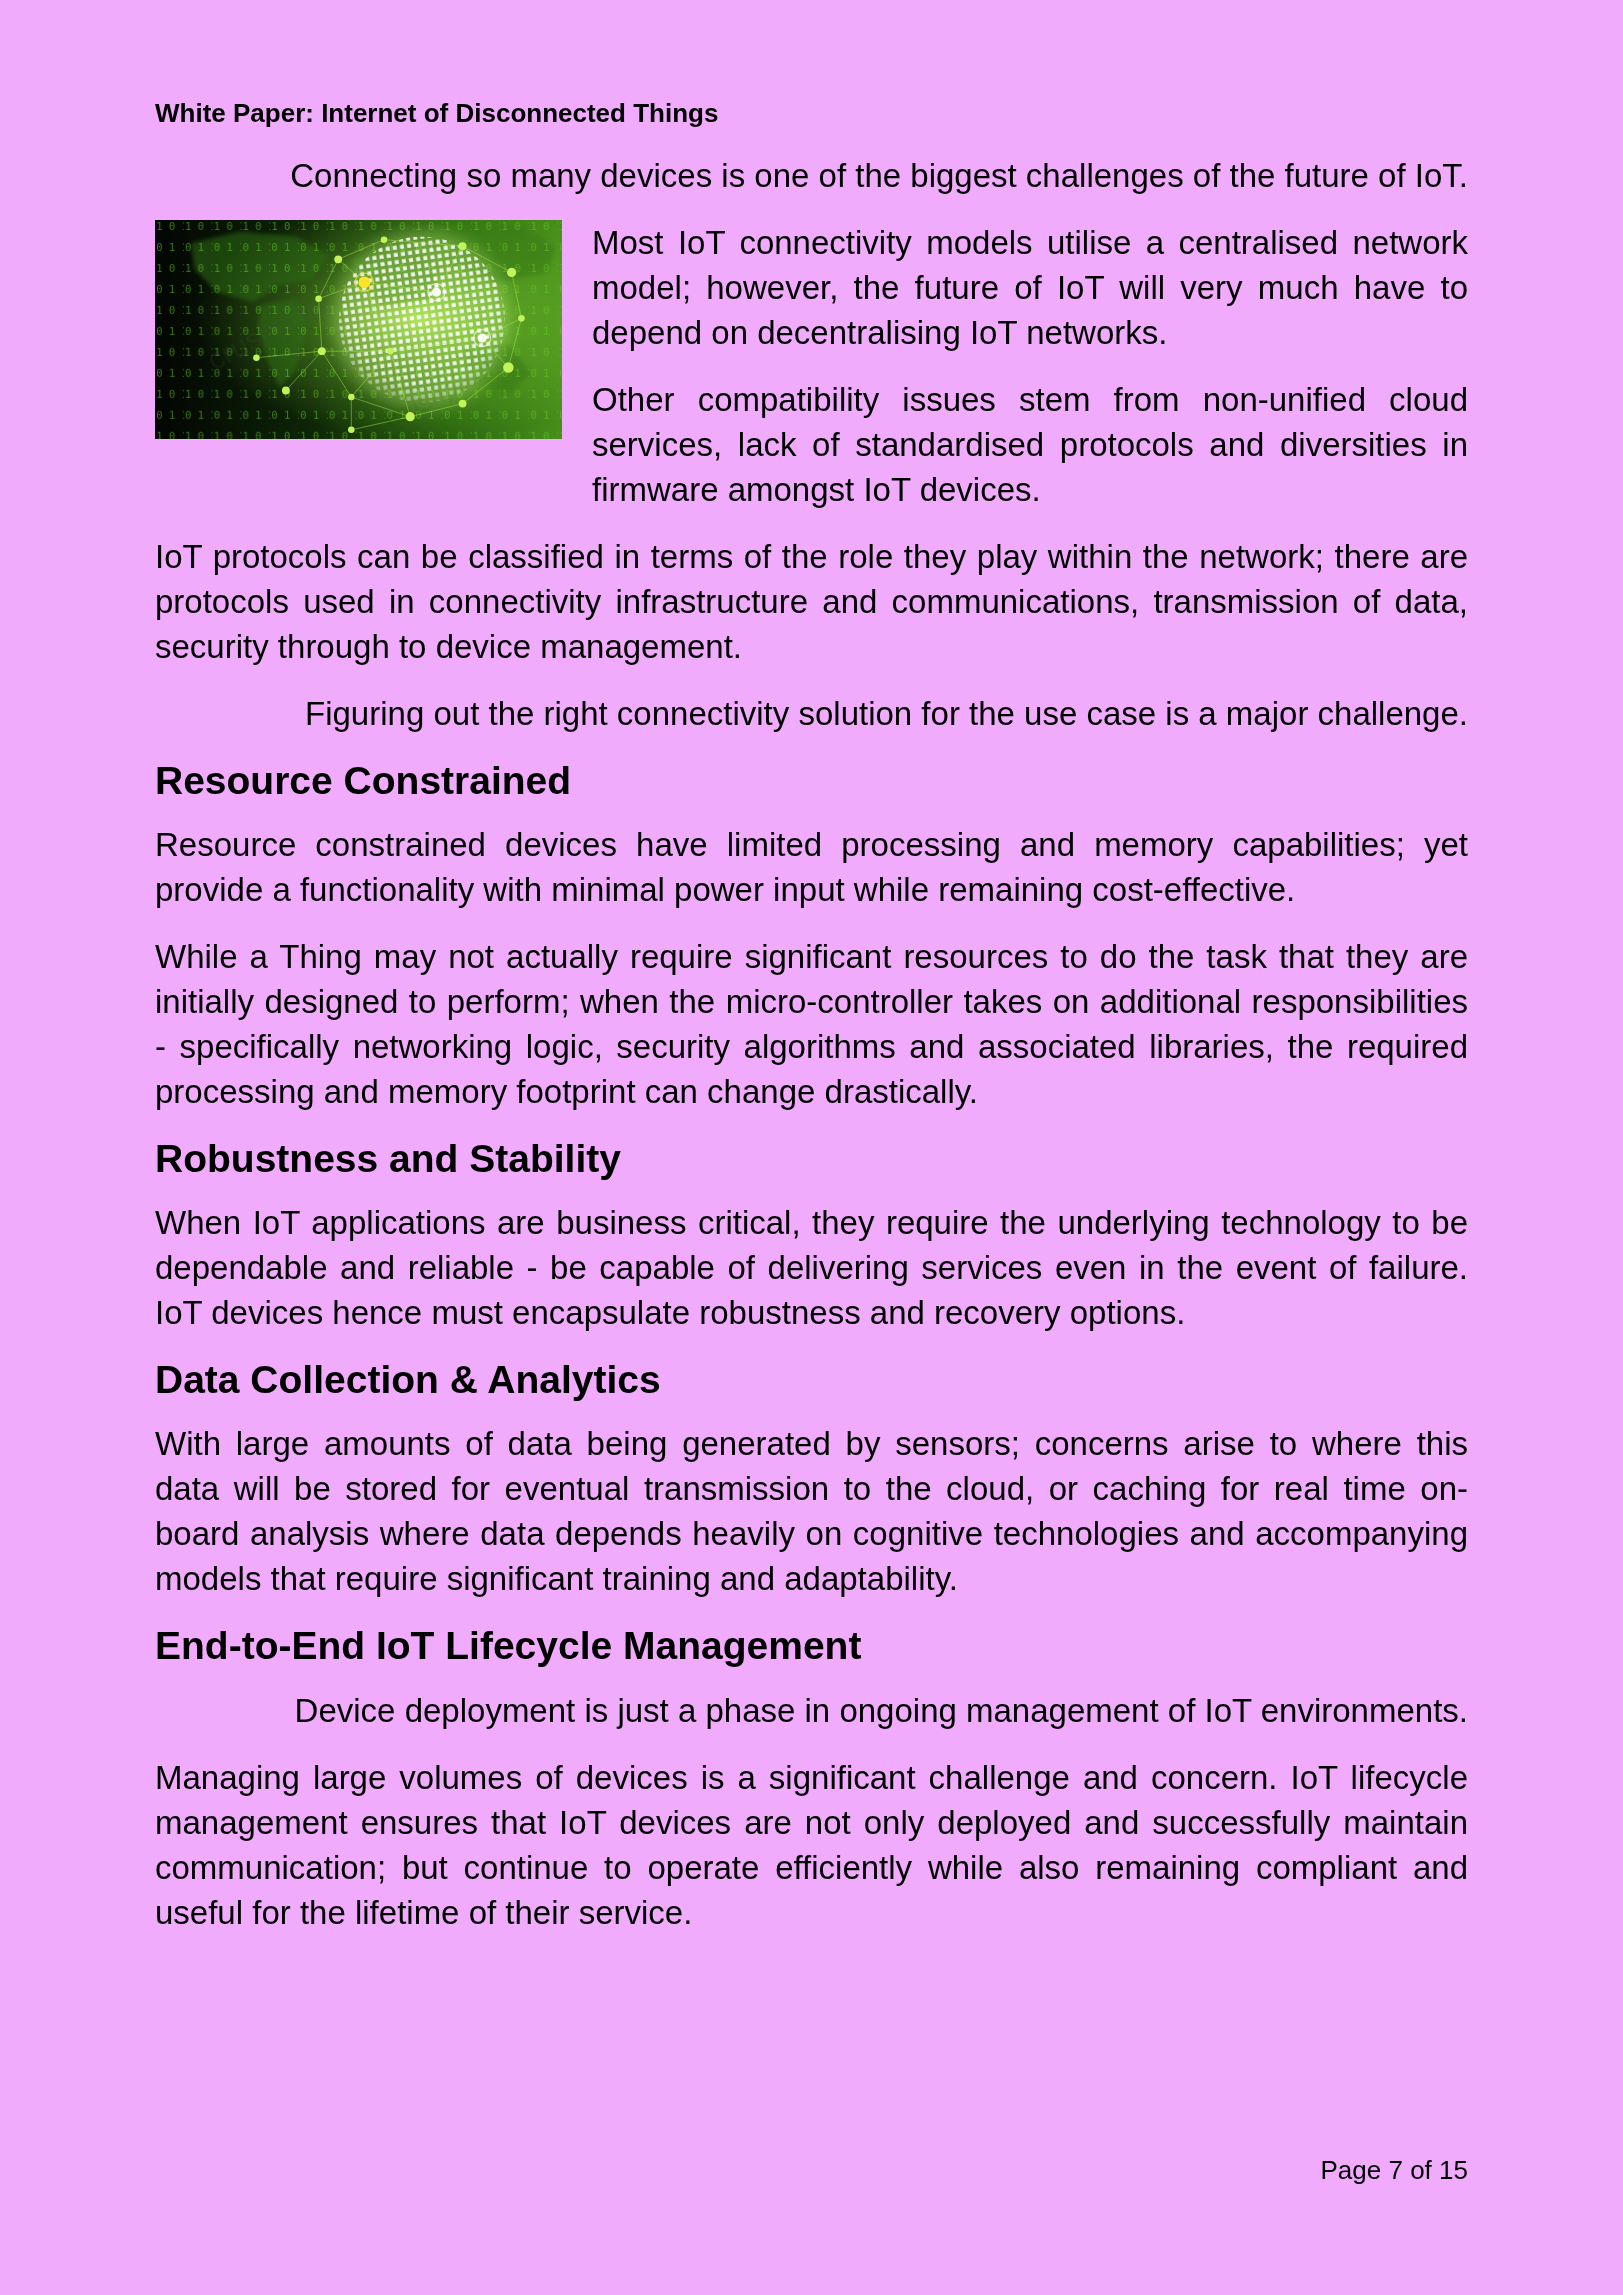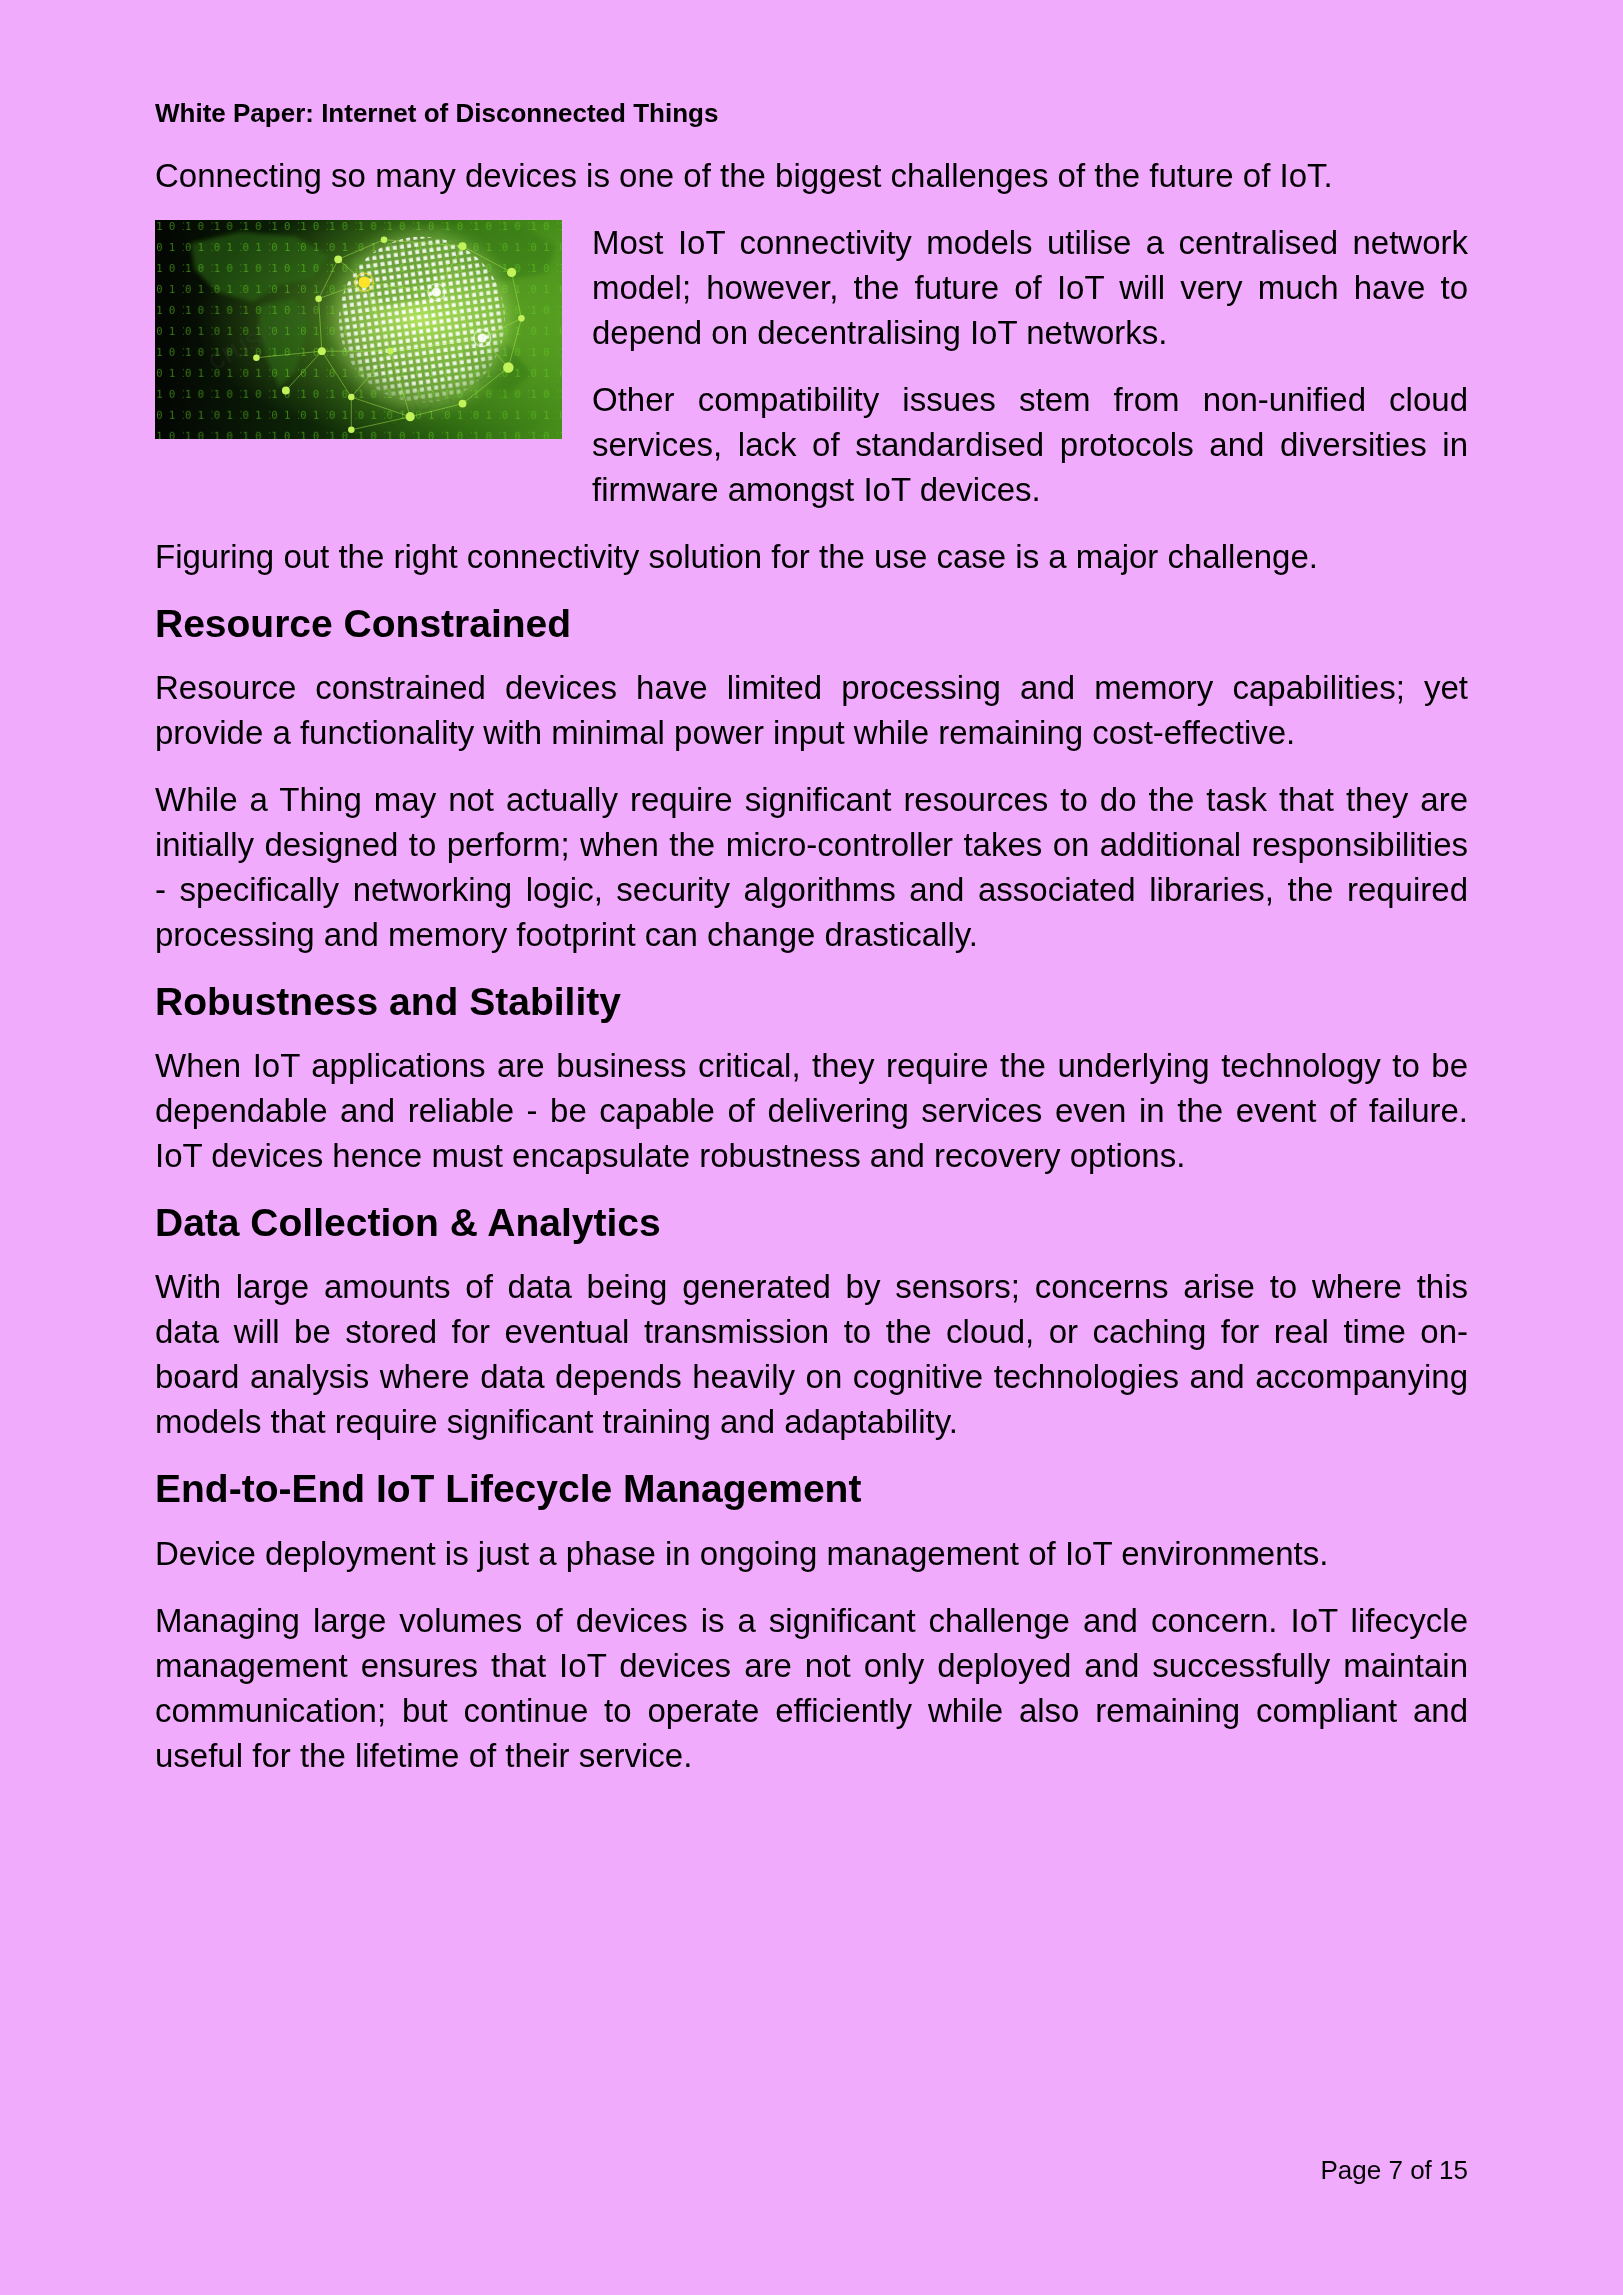--- a/index.html
+++ b/index.html
@@ -27,20 +27,21 @@
   h2 {
     font-size: 39px;
     line-height: 46px;
     font-weight: bold;
     margin: 9.2px 0 18.3px 0;
   }
   p {
     font-size: 33px;
     line-height: 45px;
     margin: 0 0 22px 0;
+    text-align: right;
   }
   p.just { text-align: justify; }
   .wrap-section { overflow: visible; }
   .figure {
     float: left;
     width: 407px;
     height: 219px;
     margin: 0 30px 46px 0;
   }
   .figure svg { display: block; width: 100%; height: 100%; }
@@ -158,20 +159,21 @@
             <circle cx="430" cy="110" r="13" fill="none" stroke="#ffffff" stroke-width="2" opacity="0.6"></circle>
             <circle cx="500" cy="180" r="7" fill="#ffffff" opacity="0.9"></circle>
             <circle cx="500" cy="180" r="13" fill="none" stroke="#ffffff" stroke-width="2" opacity="0.6"></circle>
           </g>
         </svg>
       </div>
       <p class="just">Most IoT connectivity models utilise a centralised network model; however, the future of IoT will very much have to depend on decentralising IoT networks.</p>
       <p class="just">Other compatibility issues stem from non-unified cloud services, lack of standardised protocols and diversities in firmware amongst IoT devices.</p>
     </div>
 
+    <p class="just clear">IoT protocols can be classified in terms of the role they play within the network; there are protocols used in connectivity infrastructure and communications, transmission of data, security through to device management.</p>
     <p>Figuring out the right connectivity solution for the use case is a major challenge.</p>
 
     <h2>Resource Constrained</h2>
     <p class="just">Resource constrained devices have limited processing and memory capabilities; yet provide a functionality with minimal power input while remaining cost-effective.</p>
     <p class="just">While a Thing may not actually require significant resources to do the task that they are initially designed to perform; when the micro-controller takes on additional responsibilities - specifically networking logic, security algorithms and associated libraries, the required processing and memory footprint can change drastically.</p>
 
     <h2>Robustness and Stability</h2>
     <p class="just">When IoT applications are business critical, they require the underlying technology to be dependable and reliable - be capable of delivering services even in the event of failure. IoT devices hence must encapsulate robustness and recovery options.</p>
 
     <h2>Data Collection &amp; Analytics</h2>

